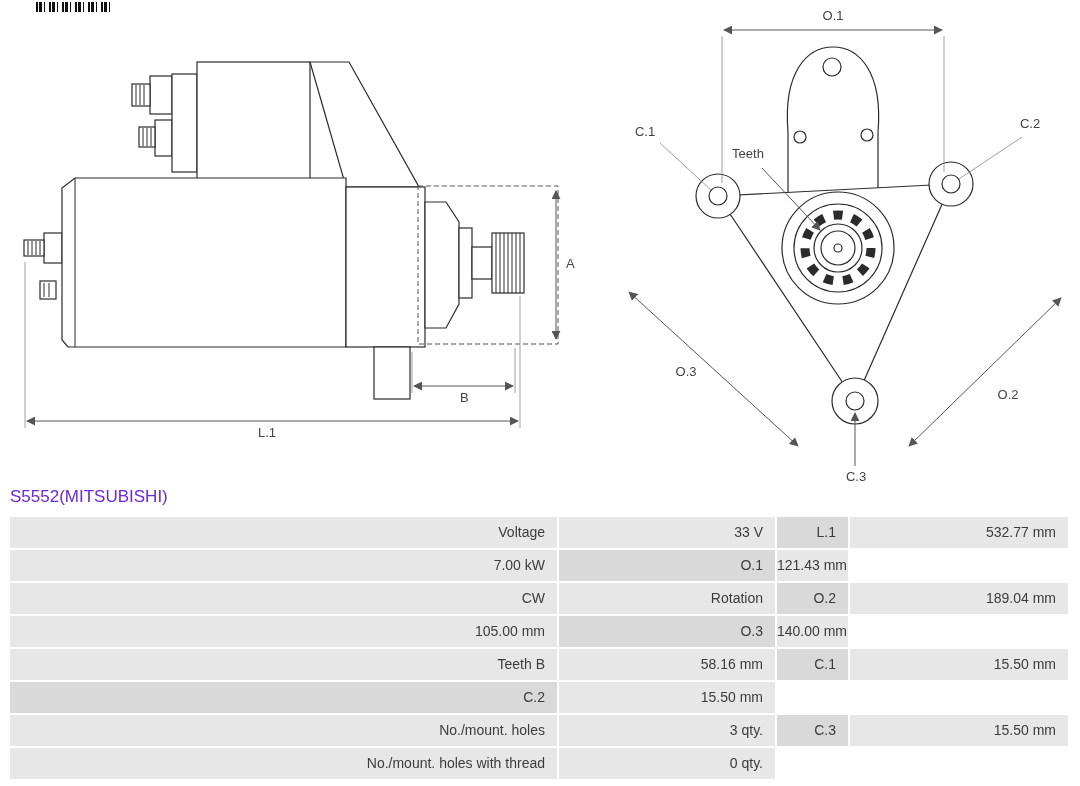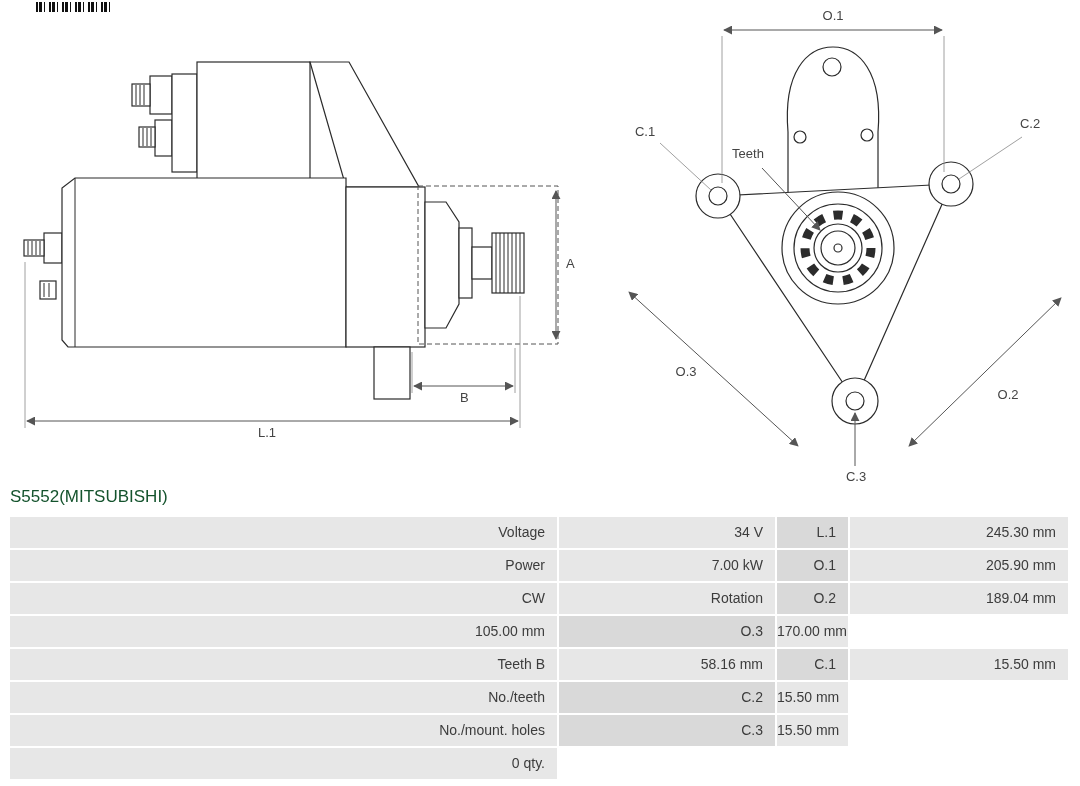--- a/index.html
+++ b/index.html
@@ -14,21 +14,21 @@
   svg text { font-family:"Liberation Sans",sans-serif; font-size:13px; fill:#444; }
 
   .part     { stroke:#2b2b2b; stroke-width:1.2; fill:#fff; }
   .part-nf  { stroke:#2b2b2b; stroke-width:1.2; fill:none; }
   .tick     { stroke:#2b2b2b; stroke-width:1; }
   .dashed   { stroke:#555; stroke-width:1; fill:none; stroke-dasharray:5 3; }
   .dim-line { stroke:#555; stroke-width:1; fill:none; }
   .ext-line { stroke:#888; stroke-width:0.8; fill:none; }
   .teeth-ring { fill:none; stroke:#2b2b2b; stroke-width:9; stroke-dasharray:9 9.85; }
 
-  .part-title { position:absolute; left:10px; top:487px; font-size:17px; color:#14532d; }
+  .part-title { position:absolute; left:10px; top:487px; font-size:17px; color:#6d28d9; }
 
   .spec-table { position:absolute; left:10px; top:517px; width:1058px; }
   .spec-row { display:grid; grid-template-columns:547px 216px 71px 218px; column-gap:2px; margin-bottom:2px; }
   .cell { height:31px; line-height:31px; background:#e7e7e7; font-size:14px; color:#3c3c3c;
           text-align:right; padding-right:12px; box-sizing:border-box; overflow:hidden; white-space:nowrap; }
   .cell.dim { background:#d9d9d9; }
   .cell.empty { background:transparent; }
 </style>
 </head>
 <body>
@@ -152,64 +152,64 @@
       <line class="dim-line" x1="855" y1="466" x2="855" y2="413" marker-end="url(#arr)"></line>
       <text x="856" y="481" text-anchor="middle">C.3</text>
     </g>
   </svg>
 
   <div class="part-title">S5552(MITSUBISHI)</div>
 
   <div class="spec-table">
     <div class="spec-row">
       <div class="cell label">Voltage</div>
-      <div class="cell value">34 V</div>
+      <div class="cell value">33 V</div>
       <div class="cell dim">L.1</div>
-      <div class="cell dimvalue">245.30 mm</div>
-    </div>
-
-    <div class="spec-row">
-      <div class="cell label">Power</div>
+      <div class="cell dimvalue">532.77 mm</div>
+    </div>
+
+    <div class="spec-row">
       <div class="cell value">7.00 kW</div>
       <div class="cell dim">O.1</div>
-      <div class="cell dimvalue">205.90 mm</div>
+      <div class="cell dimvalue">121.43 mm</div>
     </div>
 
     <div class="spec-row">
       <div class="cell value">CW</div>
       <div class="cell label">Rotation</div>
       <div class="cell dim">O.2</div>
       <div class="cell dimvalue">189.04 mm</div>
     </div>
 
     <div class="spec-row">
       <div class="cell value">105.00 mm</div>
       <div class="cell dim">O.3</div>
-      <div class="cell dimvalue">170.00 mm</div>
+      <div class="cell dimvalue">140.00 mm</div>
     </div>
 
     <div class="spec-row">
       <div class="cell label">Teeth B</div>
       <div class="cell value">58.16 mm</div>
       <div class="cell dim">C.1</div>
       <div class="cell dimvalue">15.50 mm</div>
     </div>
 
     <div class="spec-row">
-      <div class="cell label">No./teeth</div>
       <div class="cell dim">C.2</div>
       <div class="cell dimvalue">15.50 mm</div>
     </div>
 
     <div class="spec-row">
       <div class="cell label">No./mount. holes</div>
+      <div class="cell value">3 qty.</div>
       <div class="cell dim">C.3</div>
       <div class="cell dimvalue">15.50 mm</div>
     </div>
 
     <div class="spec-row">
+      <div class="cell label">No./mount. holes with thread</div>
       <div class="cell value">0 qty.</div>
       <div class="cell dim empty"></div>
       <div class="cell dimvalue empty"></div>
     </div>
   </div>
 
 </div>
 
 </body></html>

